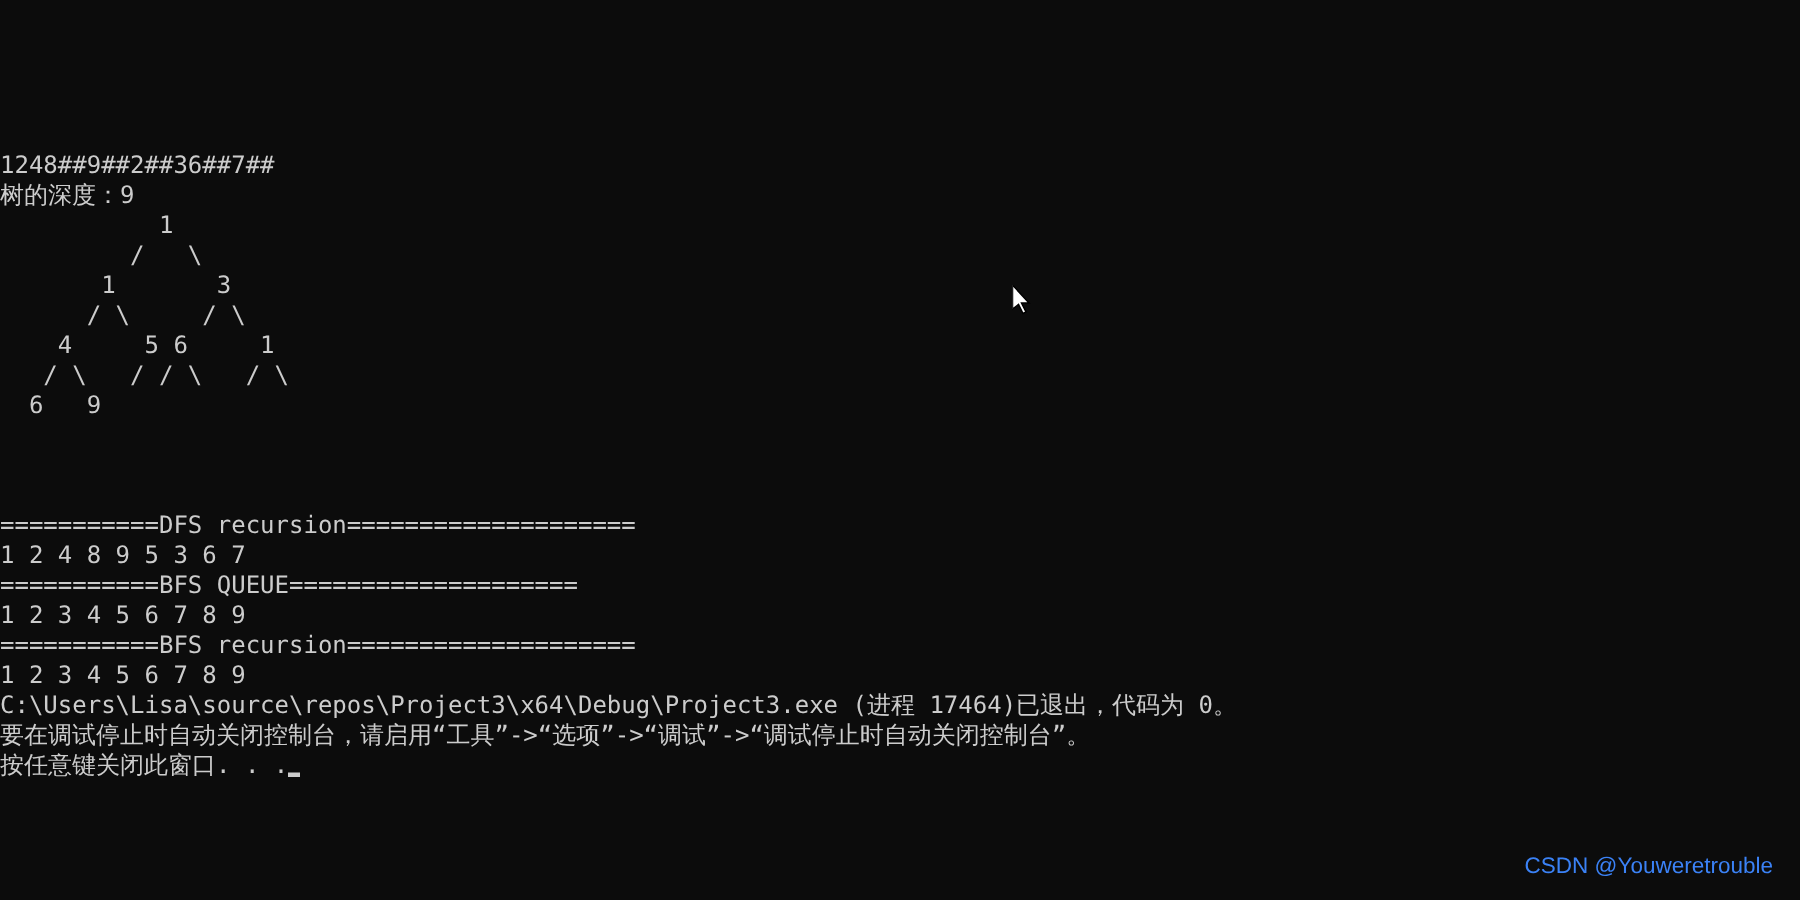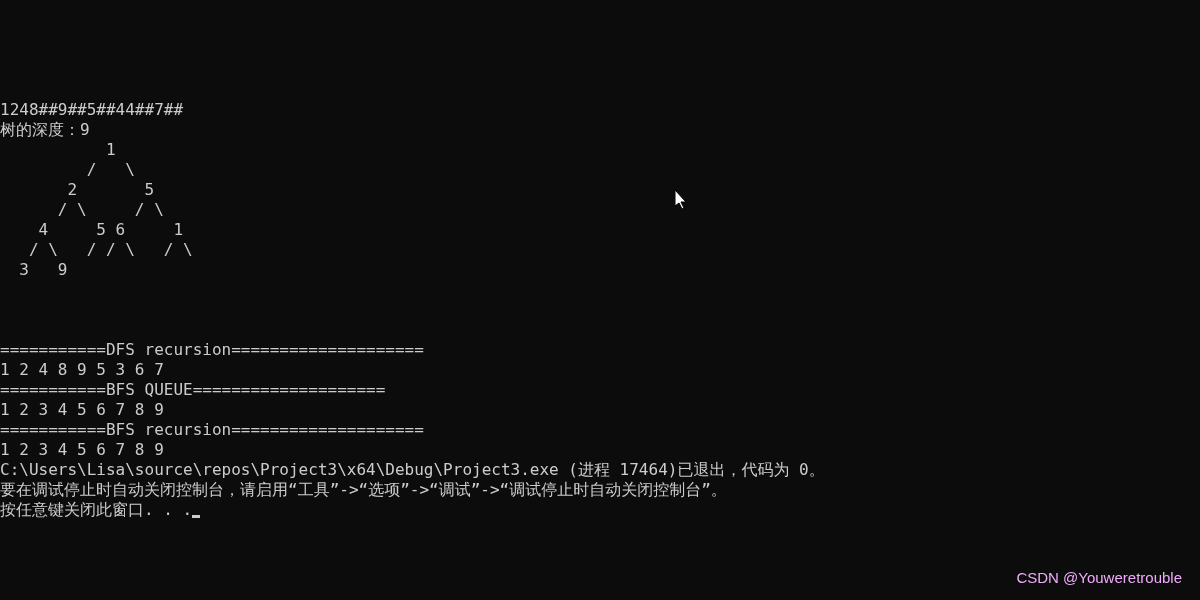--- a/index.html
+++ b/index.html
@@ -23,46 +23,46 @@
       width: 8px;
       height: 3px;
       background: #cccccc;
       vertical-align: bottom;
       margin-bottom: 2px;
     }
     .watermark {
       position: absolute;
       bottom: 12px;
       right: 18px;
-      color: #f0abfc;
+      color: #3b82f6;
       font-family: Arial, sans-serif;
       font-size: 15px;
     }
     .mouse-cursor {
       position: absolute;
       left: 675px;
       top: 190px;
       pointer-events: none;
     }
   </style>
 </head>
 <body>
 
 
 
 <div class="terminal">
-<span>1248##9##5##44##7##</span>
+<span>1248##9##2##36##7##</span>
 <span>树的深度：9</span>
 <span>           1</span>
 <span>         /   \</span>
-<span>       2       5</span>
+<span>       1       3</span>
 <span>      / \     / \</span>
 <span>    4     5 6     1</span>
 <span>   / \   / / \   / \</span>
-<span>  3   9</span>
+<span>  6   9</span>
 <span></span>
 <span></span>
 <span></span>
 <span>===========DFS recursion====================</span>
 <span>1 2 4 8 9 5 3 6 7</span>
 <span>===========BFS QUEUE====================</span>
 <span>1 2 3 4 5 6 7 8 9</span>
 <span>===========BFS recursion====================</span>
 <span>1 2 3 4 5 6 7 8 9</span>
 <span>C:\Users\Lisa\source\repos\Project3\x64\Debug\Project3.exe (进程 17464)已退出，代码为 0。</span>

